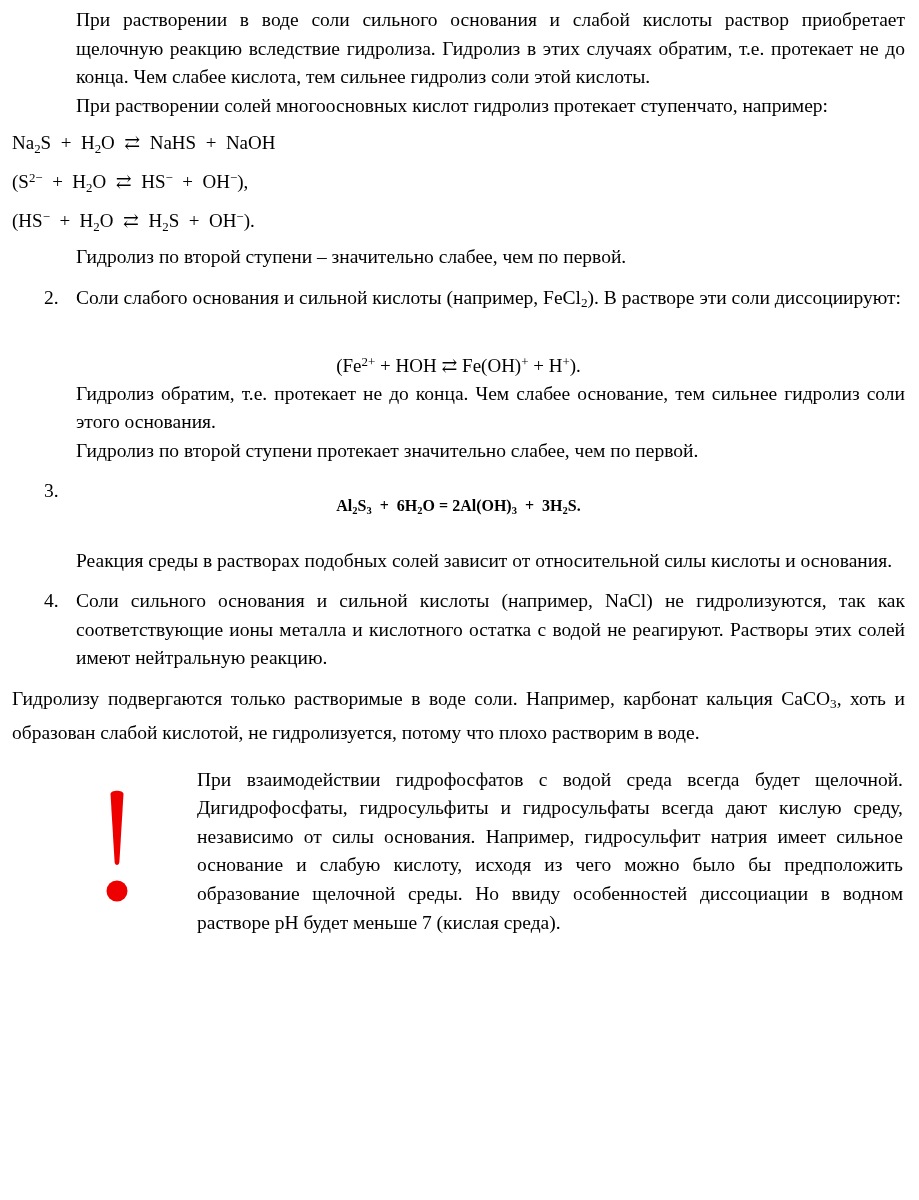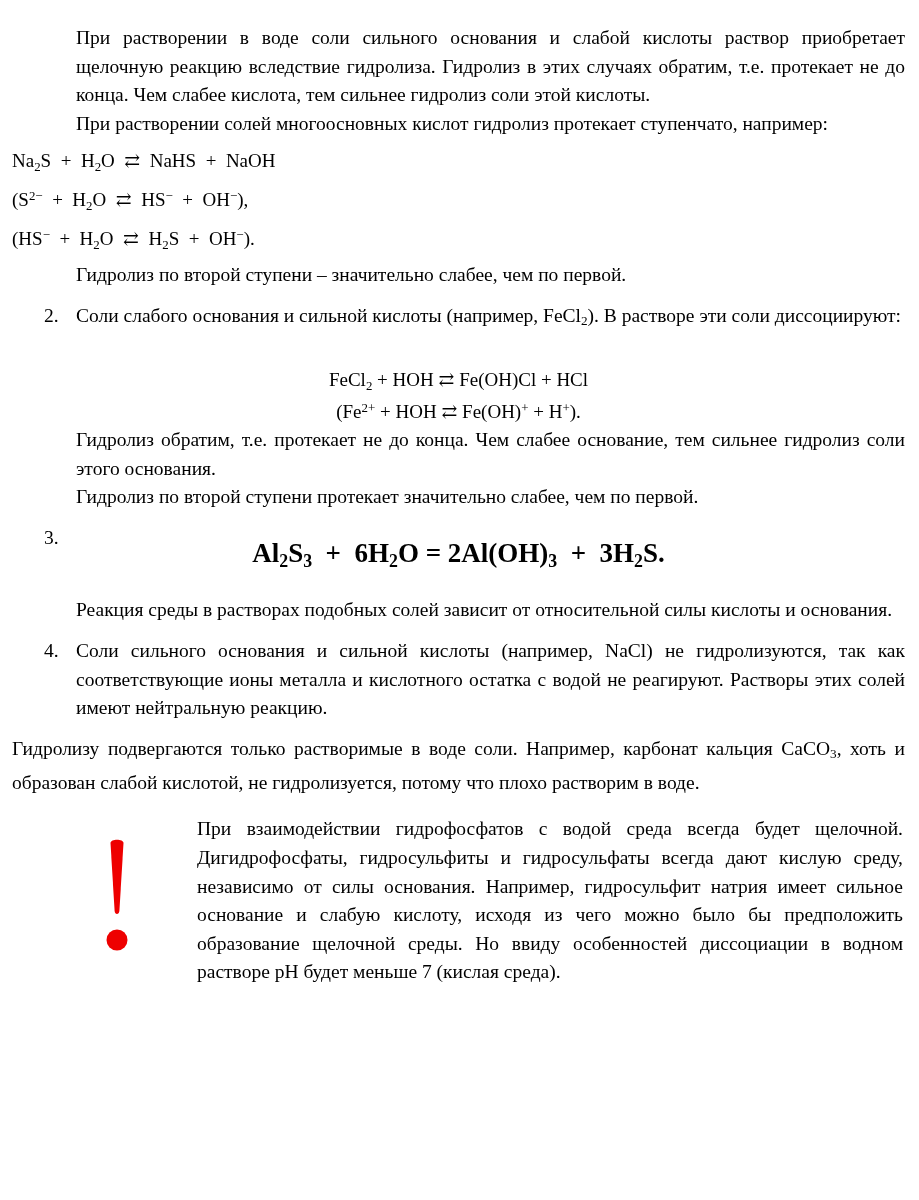--- a/index.html
+++ b/index.html
@@ -14,21 +14,20 @@
     color: #000000;
     overflow: hidden;
   }
 
   .page {
     position: relative;
     width: 919px;
     height: 859px;
     box-sizing: border-box;
     padding: 6px 14px 16px 12px;
-    margin-top: 18px;
   }
 
   
   .para {
     font-size: 19.5px;
     line-height: 28.6px;
     text-align: justify;
     text-justify: inter-word;
     margin: 0;
     hyphens: none;
@@ -64,21 +63,21 @@
   }
   .eq-tight {
     text-align: center;
     font-size: 19px;
     line-height: 23px;
     margin: 0;
     white-space: nowrap;
   }
   .eq-big {
     text-align: center;
-    font-size: 27px;
+    font-size: 16px;
     line-height: 30px;
     font-weight: bold;
     margin: 0;
     white-space: nowrap;
   }
   .eq sub { font-size: 0.68em; vertical-align: -0.28em; }
   .eq sup { font-size: 0.68em; vertical-align: 0.46em; }
   .eq-tight sub { font-size: 0.68em; vertical-align: -0.28em; }
   .eq-tight sup { font-size: 0.68em; vertical-align: 0.46em; }
   .eq-big sub { font-size: 0.66em; vertical-align: -0.3em; }
@@ -154,23 +153,20 @@
 
   <div class="sp-16"></div>
 
 
   <div class="sp-10"></div>
 
 
   <div class="sp-6"></div>
 
   <div class="eq-tight">
-    FeCl<sub>2</sub> + HOH ⇄ Fe(OH)Cl + HCl
-  </div>
-  <div class="eq-tight">
     (Fe<sup>2+</sup> + HOH ⇄ Fe(OH)<sup>+</sup> + H<sup>+</sup>).
   </div>
 
   <div class="sp-3"></div>
 
   <p class="para indent-1">Гидролиз обратим, т.е. протекает не до конца. Чем слабее основание, тем сильнее гидролиз соли этого основания.</p>
   <p class="para indent-1">Гидролиз по второй ступени протекает значительно слабее, чем по первой.</p>
 
   <div class="sp-12"></div>
 

